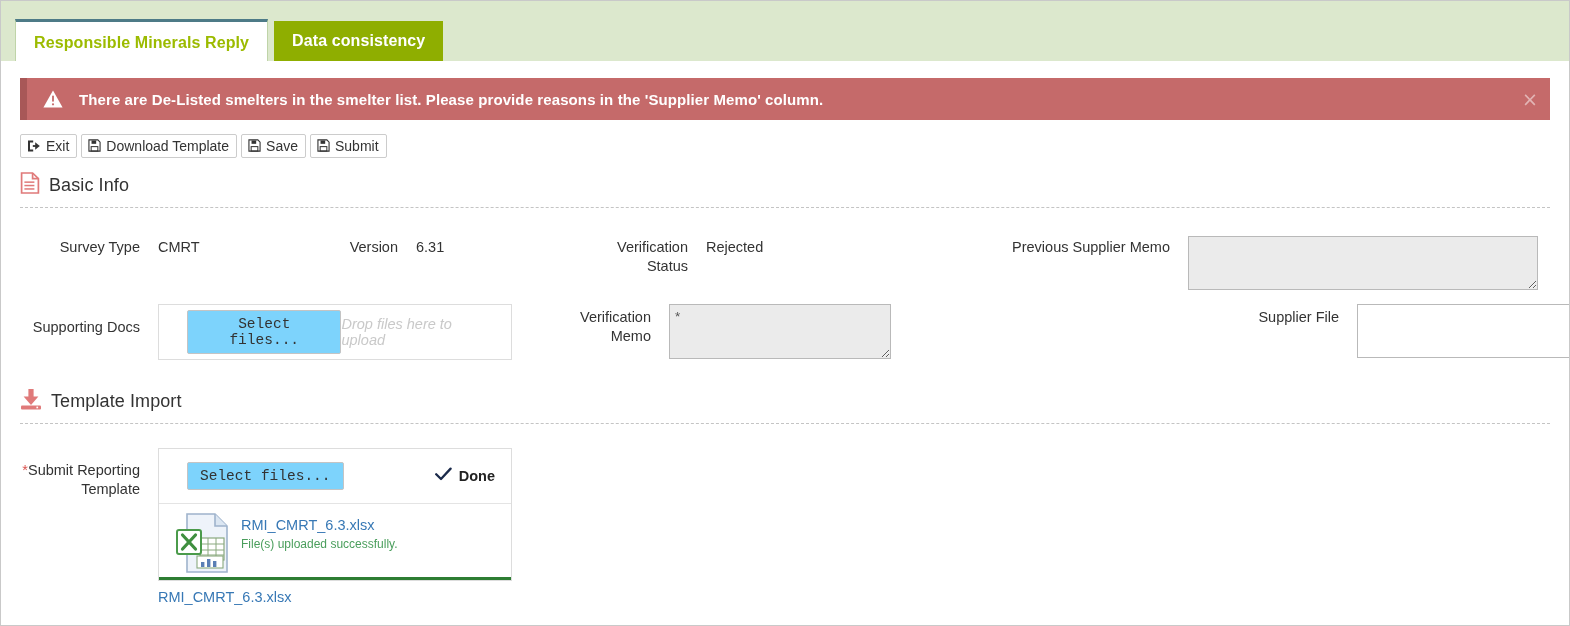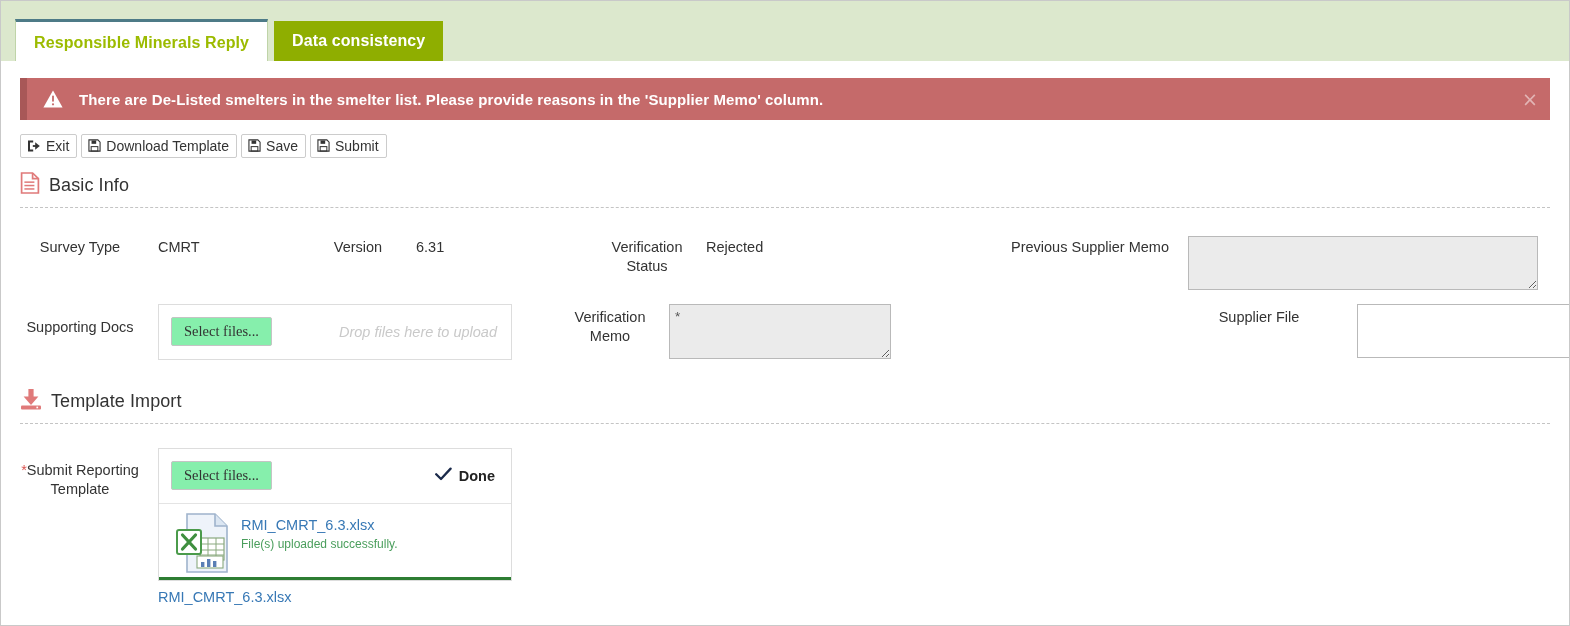--- a/index.html
+++ b/index.html
@@ -147,21 +147,21 @@
   
   .form-rows { padding: 0 16px; }
   .form-row {
     display: flex;
     align-items: flex-start;
   }
   .col { display: flex; align-items: flex-start; }
   .lbl {
     font-size: 14.5px;
     color: #333333;
-    text-align: center;
+    text-align: right;
     padding-top: 2px;
     line-height: 19px;
   }
   .val {
     font-size: 14.5px;
     color: #333333;
     padding-top: 2px;
     line-height: 19px;
   }
 
@@ -201,28 +201,29 @@
     width: 354px;
   }
   .uploader-bar {
     display: flex;
     align-items: center;
     justify-content: space-between;
     padding: 10px 12px 11px 12px;
     height: 54px;
   }
   .select-files {
-    background: #86efac;
+    background: #7dd3fc;
     border: 1px solid #c4c4c4;
     border-radius: 2px;
     font-size: 14.5px;
     color: #333333;
     padding: 5px 12px;
     cursor: pointer;
-    font-family: Liberation Serif, serif;
+    font-family: Liberation Mono, monospace;
+    margin-left: 16px;
   }
   .drop-hint {
     font-size: 14.5px;
     font-style: italic;
     color: #c9c9c9;
     padding-right: 2px;
   }
   .done-wrap {
     display: flex;
     align-items: center;

